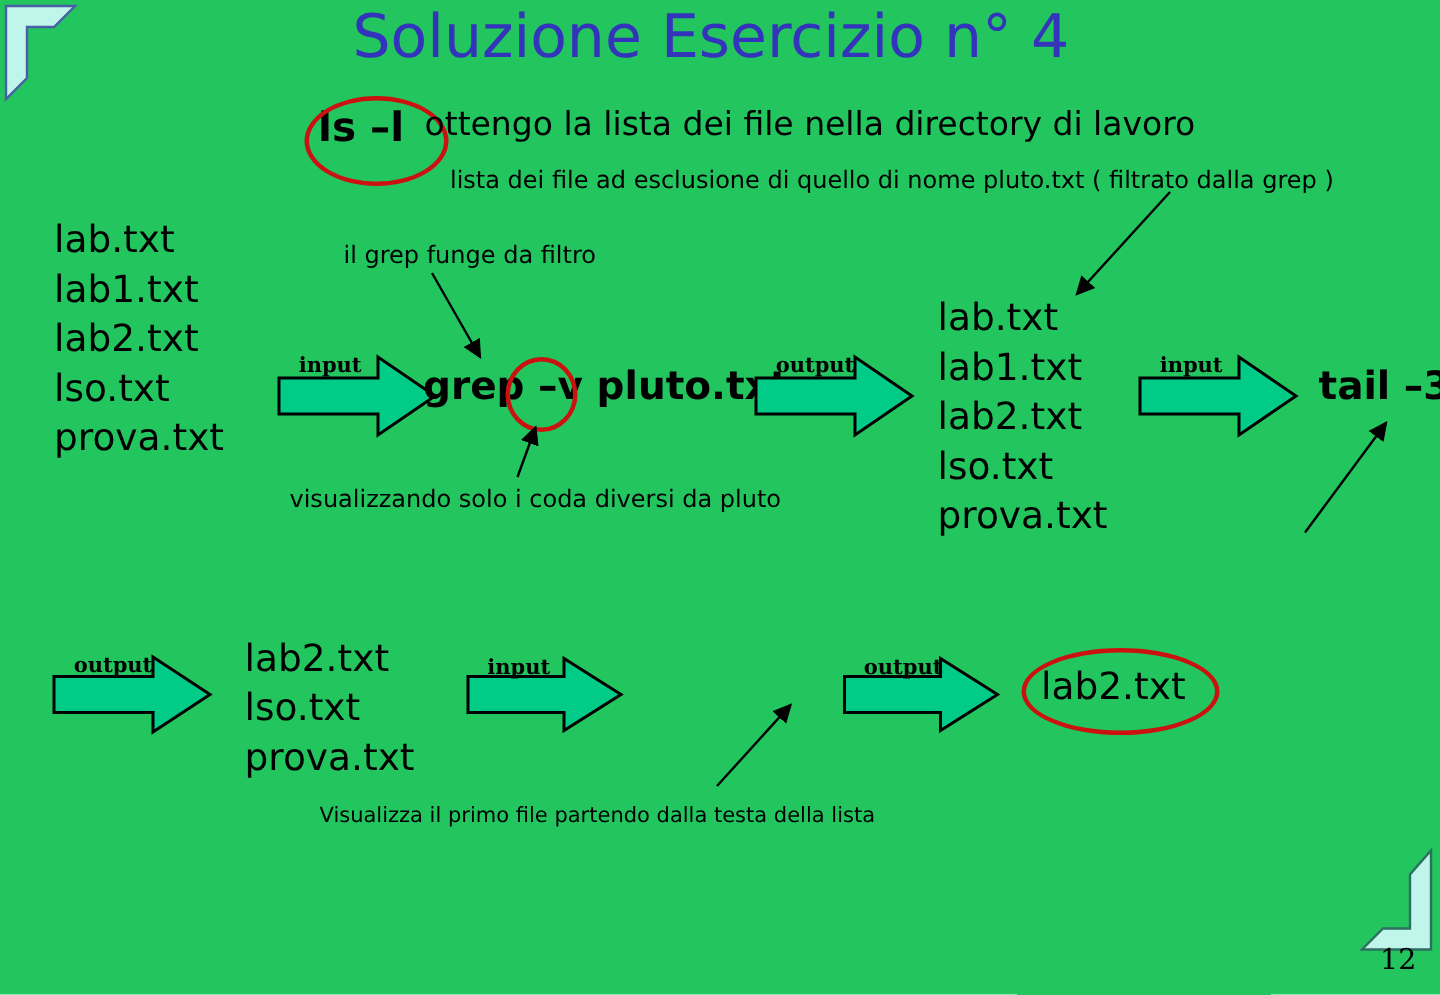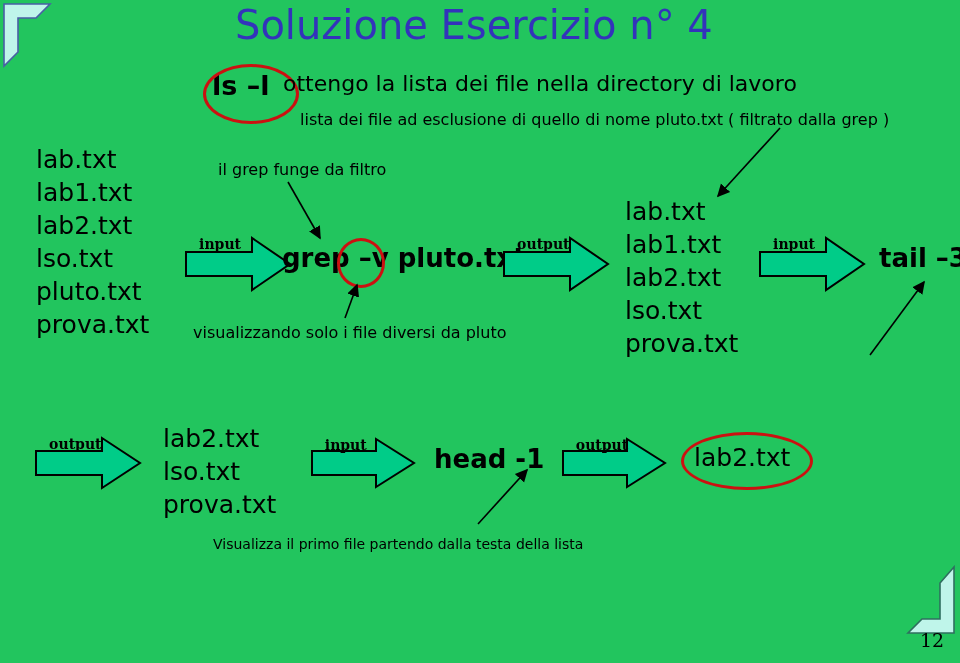--- a/index.html
+++ b/index.html
@@ -163,40 +163,39 @@
 
   <div class="txt line-med" style="left:300px; top:110px;">lista dei file ad esclusione di quello di nome pluto.txt ( filtrato dalla grep )</div>
 
   <div class="txt line-big" style="left:283px; top:71px;">ottengo la lista dei file nella directory di lavoro</div>
 
   <div class="filelist" style="left:36px; top:143px;">
     <div>lab.txt</div>
     <div>lab1.txt</div>
     <div>lab2.txt</div>
     <div>lso.txt</div>
-    <div>pluto.txt</div>
     <div>prova.txt</div>
   </div>
 
   <div class="arrow-wrap" style="left:184px; top:236px; width:108px; height:56px;">
     <svg width="108" height="56" viewBox="0 0 108 56">
       <polygon points="2,16 68,16 68,2 106,28 68,54 68,40 2,40" fill="#00cc88" stroke="#000000" stroke-width="2"></polygon>
     </svg>
     <div class="arrow-label">
         <span>input</span>
       </div>
   </div>
 
-  <div class="txt line-med" style="left:218px; top:160px;">il grep funge da filtro</div>
+  <div class="txt line-med" style="left:229px; top:160px;">il grep funge da filtro</div>
 
   <div class="txt cmd" style="left:282px; top:243px;">grep –v pluto.txt</div>
 
   <div class="ellipse" style="left:337px; top:238px; width:42px; height:44px;"></div>
 
-  <div class="txt line-med" style="left:193px; top:323px;">visualizzando solo i file diversi da pluto</div>
+  <div class="txt line-med" style="left:193px; top:323px;">visualizzando solo i coda diversi da pluto</div>
 
   <div class="arrow-wrap" style="left:502px; top:236px; width:108px; height:56px;">
     <svg width="108" height="56" viewBox="0 0 108 56">
       <polygon points="2,16 68,16 68,2 106,28 68,54 68,40 2,40" fill="#00cc88" stroke="#000000" stroke-width="2"></polygon>
     </svg>
     <div class="arrow-label">
         <span>output</span>
       </div>
   </div>
 
@@ -237,21 +236,20 @@
 
   <div class="arrow-wrap" style="left:310px; top:437px; width:106px; height:52px;">
     <svg width="106" height="52" viewBox="0 0 106 52">
       <polygon points="2,14 66,14 66,2 104,26 66,50 66,38 2,38" fill="#00cc88" stroke="#000000" stroke-width="2"></polygon>
     </svg>
     <div class="arrow-label">
         <span>input</span>
       </div>
   </div>
 
-  <div class="txt cmd" style="left:434px; top:444px;">head -1</div>
 
   <div class="arrow-wrap" style="left:561px; top:437px; width:106px; height:52px;">
     <svg width="106" height="52" viewBox="0 0 106 52">
       <polygon points="2,14 66,14 66,2 104,26 66,50 66,38 2,38" fill="#00cc88" stroke="#000000" stroke-width="2"></polygon>
     </svg>
     <div class="arrow-label">
         <span>output</span>
       </div>
   </div>
 

